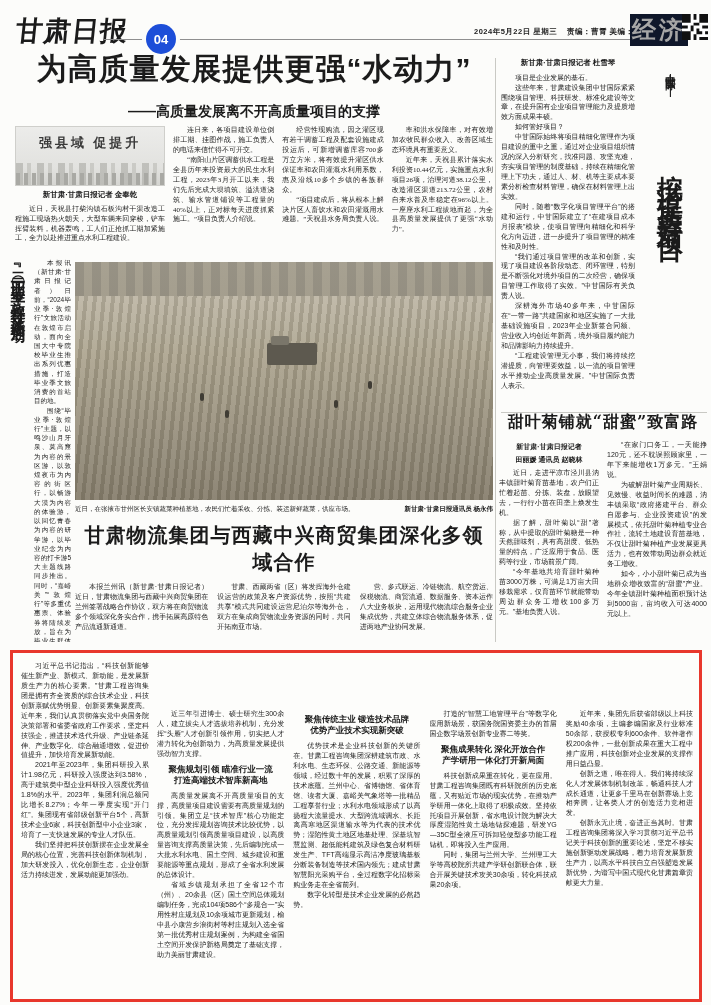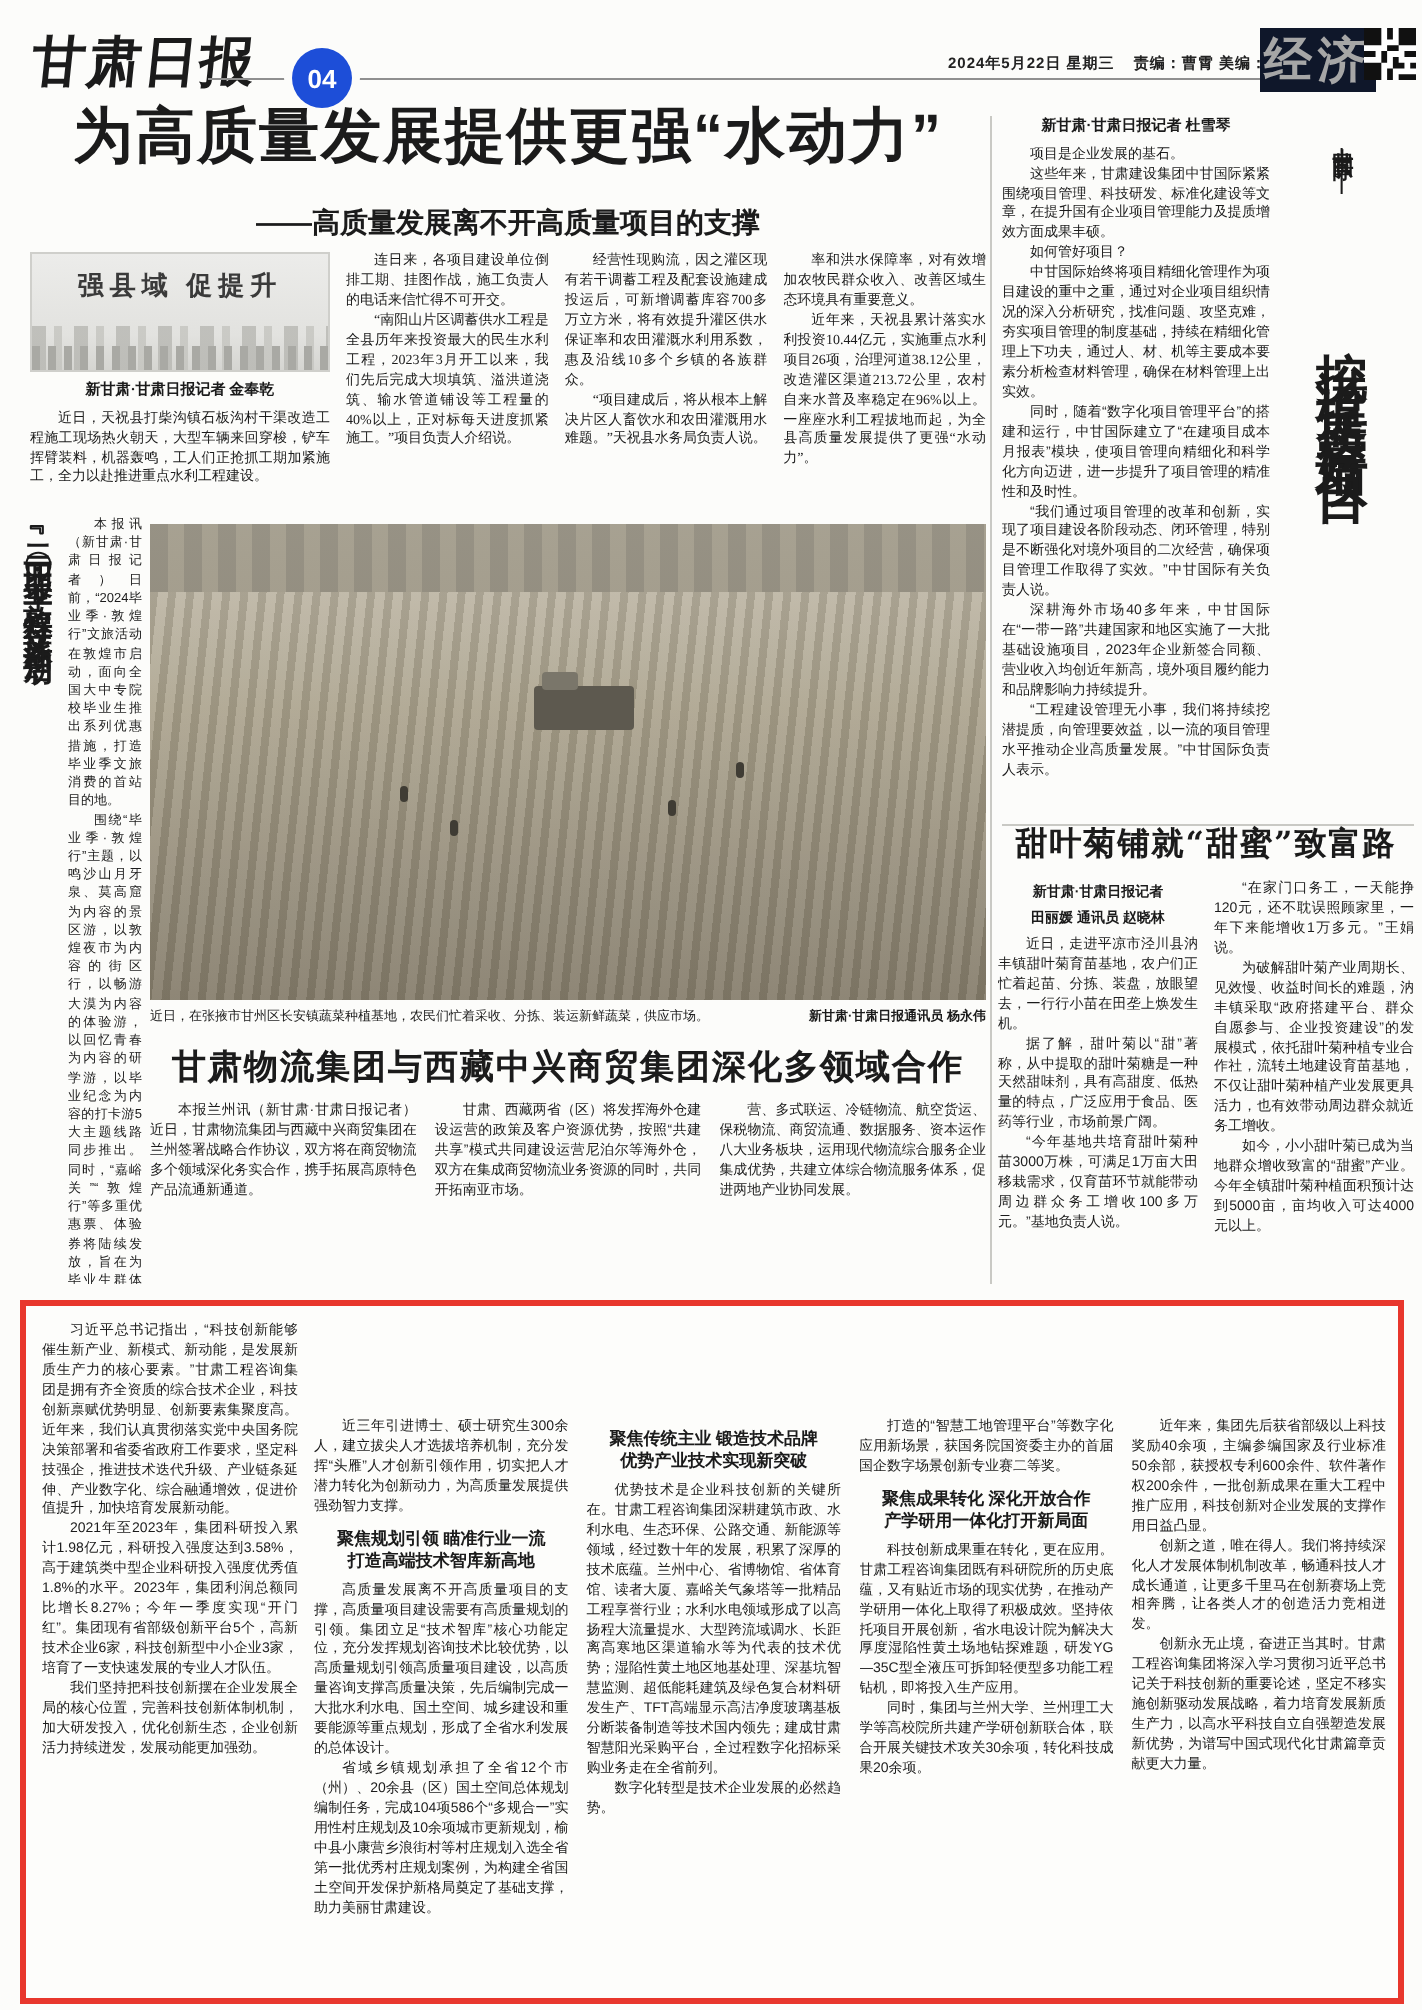--- a/index.html
+++ b/index.html
@@ -44,21 +44,21 @@
   .photo .truck{position:absolute;left:46%;top:34%;width:50px;height:22px;background:#5d594f;border-radius:2px;}
   .photo .truck:before{content:"";position:absolute;left:4px;top:-7px;width:18px;height:9px;background:#7a766a;border-radius:2px;}
   .dot{position:absolute;width:4px;height:8px;background:#3f3c34;border-radius:2px;}
   .caption{font-size:6.5px;display:flex;justify-content:space-between;line-height:1.4;}
   .caption .credit{font-weight:700;white-space:nowrap;margin-left:8px;}
   
   .vert{writing-mode:vertical-rl;}
   .dh-title{font-family:"DejaVu Serif","Liberation Serif",serif;font-size:14.5px;font-weight:700;letter-spacing:3px;}
   .zg-org{font-size:10.5px;font-weight:700;letter-spacing:2px;}
   .zg-title{font-family:"DejaVu Serif","Liberation Serif",serif;font-size:26px;font-weight:800;letter-spacing:9px;}
-  .art-hl{font-size:17px;font-weight:900;text-align:center;letter-spacing:1px;}
+  .art-hl{font-size:20px;font-weight:900;text-align:center;letter-spacing:1px;}
   .tj-hl{font-family:"DejaVu Serif","Liberation Serif",serif;font-size:16px;font-weight:900;text-align:center;letter-spacing:1px;}
   .rule-v{border-left:1px solid #c9c9c4;}
   .rule-h{border-top:1px solid #c9c9c4;}
   
   .feature{border:3px solid #e8372c;background:#fdfdfb;}
   .feat-hl{font-size:25px;font-weight:900;text-align:center;letter-spacing:4px;}
   .feat-author{font-size:8.5px;font-weight:700;text-align:center;margin-top:4px;}
   .qr{image-rendering:pixelated;}
 </style>
 </head>

